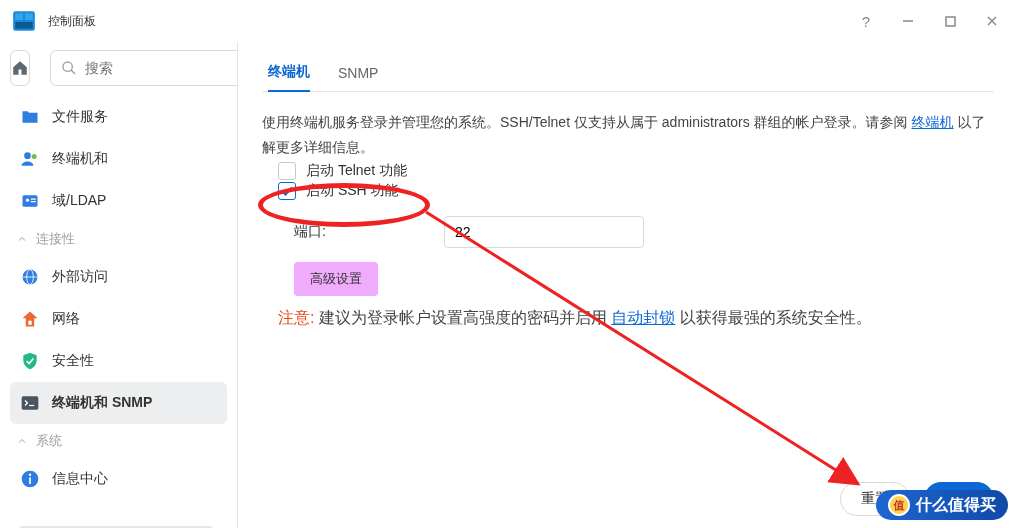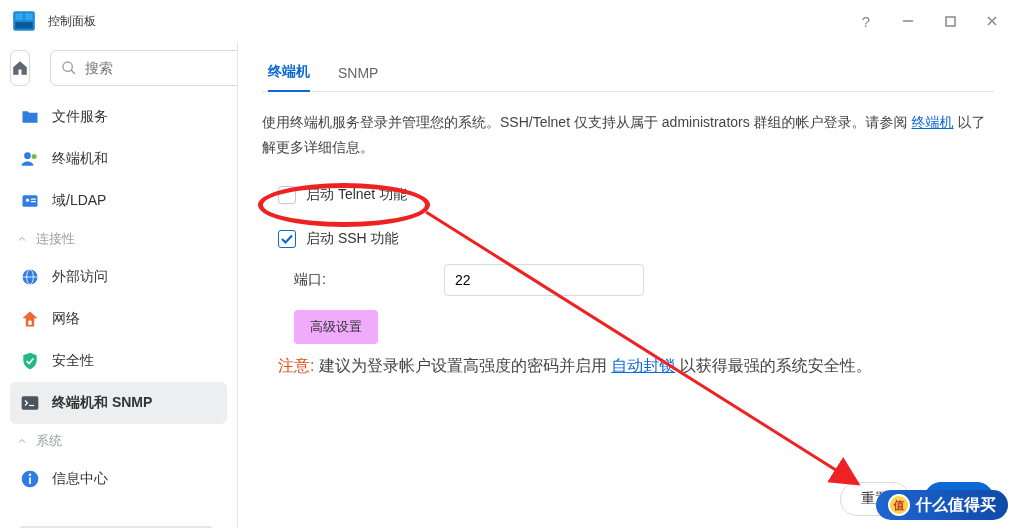--- a/index.html
+++ b/index.html
@@ -31,21 +31,21 @@
 
     
     .tabs { display:flex; gap:28px; border-bottom:1px solid #e5e5e5; height:40px; align-items:flex-end; padding-left:6px; }
     .tab { font-size:14px; color:#666; padding-bottom:10px; cursor:pointer; }
     .tab.active { color:#0b68d5; font-weight:600; position:relative; }
     .tab.active::after { content:""; position:absolute; left:0; right:0; bottom:-1px; height:2px; background:#0b68d5; }
 
     
     .desc { font-size:14px; color:#444; line-height:1.8; margin-top:18px; }
     .link { color:#0b68d5; text-decoration:underline; cursor:pointer; }
-    .checkbox-row { display:flex; align-items:center; gap:10px; font-size:14px; color:#333; margin-top:26px; padding-left:16px; }
+    .checkbox-row { display:flex; align-items:center; gap:10px; font-size:14px; color:#333; margin-top:2px; padding-left:16px; }
     .cb { width:18px; height:18px; border:1px solid #c4c7cc; border-radius:3px; display:flex; align-items:center; justify-content:center; cursor:pointer; background:#fff; }
     .cb.checked { border-color:#0b68d5; }
     .cb.checked svg { display:block; }
     .cb svg { display:none; }
 
     .field-row { display:flex; align-items:center; gap:20px; margin-top:16px; padding-left:32px; font-size:14px; color:#333; }
     .field-label { min-width:130px; }
     .text-input { width:200px; height:32px; border:1px solid #d9d9d9; border-radius:4px; padding:0 10px; font-size:14px; }
     .adv-btn { margin-top:14px; margin-left:32px; height:34px; padding:0 16px; border:none; background:#f0abfc; border-radius:4px; font-size:13px; color:#333; cursor:pointer; }
     .note { margin-top:12px; padding-left:16px; font-size:16px; color:#444; }

